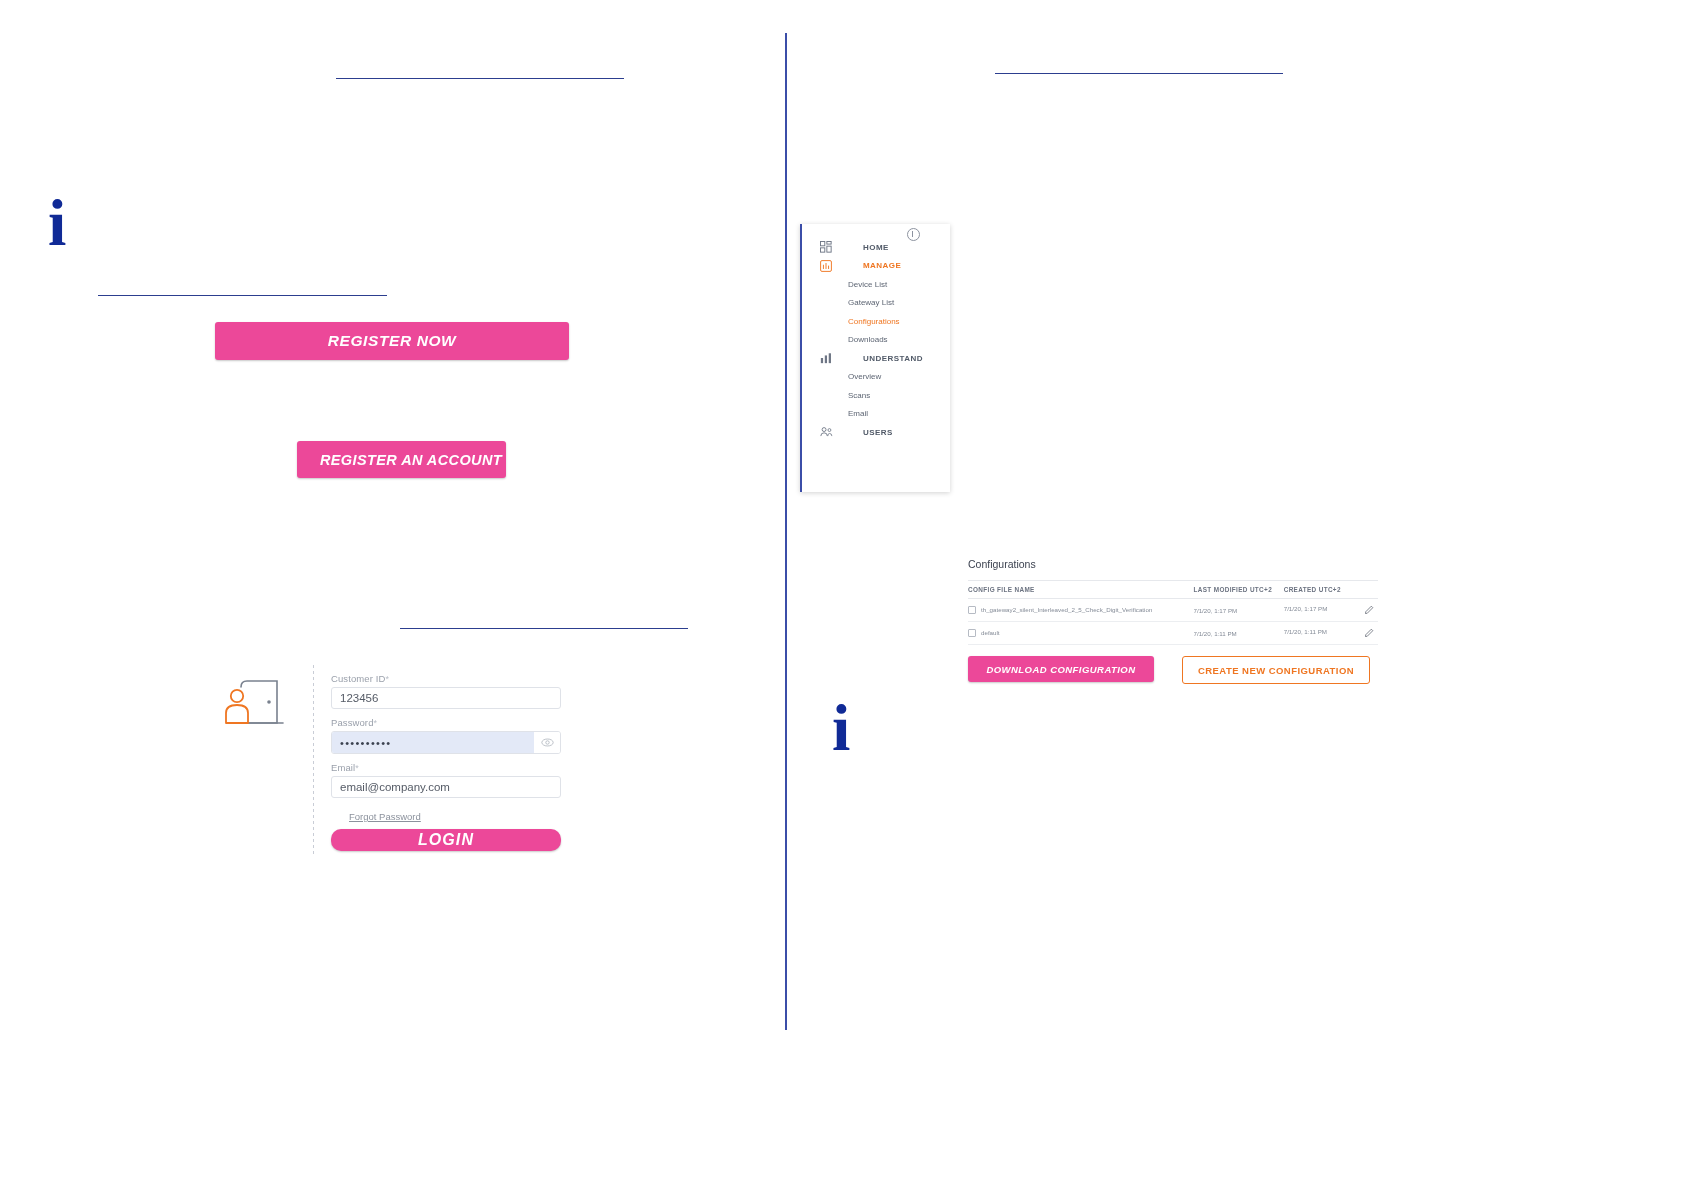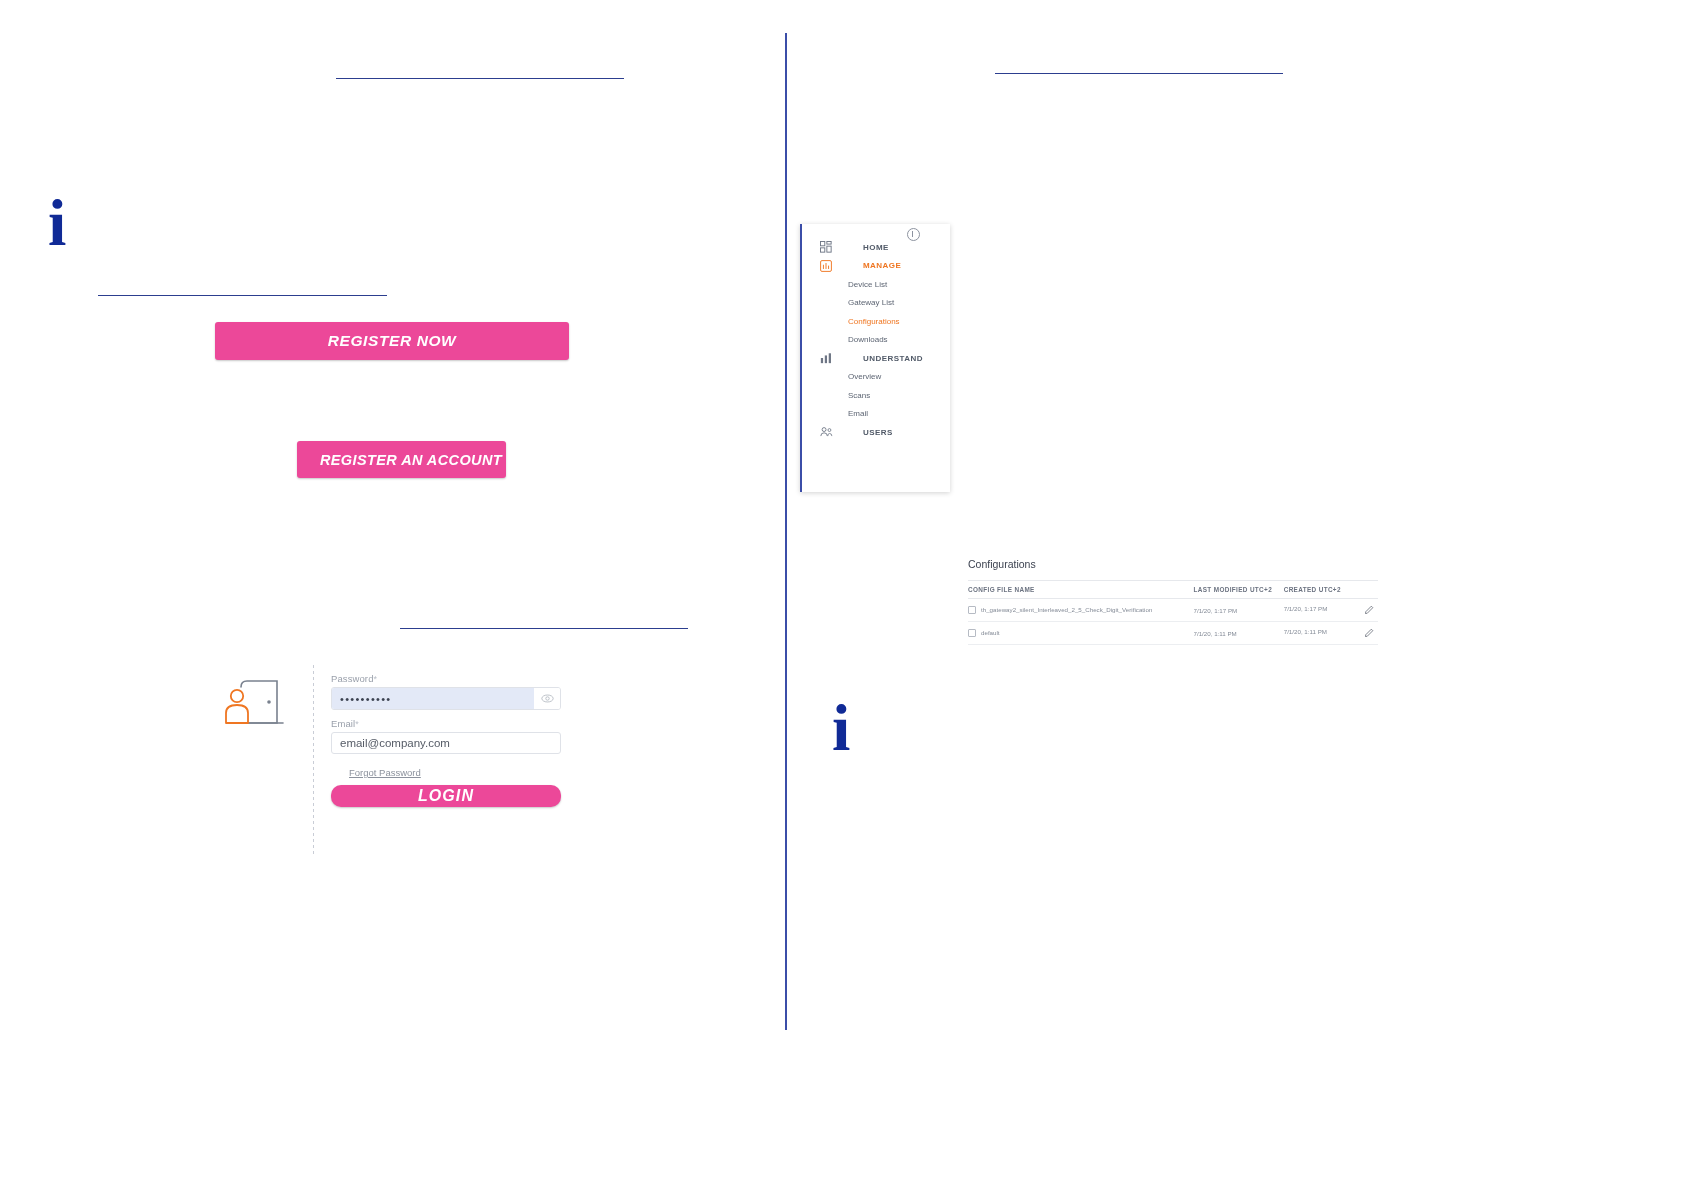--- a/index.html
+++ b/index.html
@@ -124,20 +124,26 @@
       <circle cx="48" cy="29" r="1.8" fill="#79818e"></circle>
       <circle cx="16" cy="23" r="6.2" fill="none" stroke="#ef7622" stroke-width="1.8"></circle>
       <path d="M5 50 L5 40 Q5 32 16 32 Q27 32 27 40 L27 50 Z" fill="none" stroke="#ef7622" stroke-width="1.8" stroke-linejoin="round"></path>
     </svg>
   </div>
 
   <div id="login-sep"></div>
 
   <div id="login-fields">
 
+    <div class="fl-group">
+      <div class="fl-label">
+        <span>Customer ID</span><span class="req">*</span>
+      </div>
+      <div class="fl-input">123456</div>
+    </div>
 
     <div class="fl-group">
       <div class="fl-label">
         <span>Password</span><span class="req">*</span>
       </div>
       <div id="pw-wrap">
         <div id="pw-input">••••••••••</div>
         <div id="pw-eye">
           <svg width="13" height="13" viewBox="0 0 16 16">
             <ellipse cx="8" cy="8" rx="7" ry="4.3" fill="none" stroke="#aeb4bd" stroke-width="1"></ellipse>
@@ -259,13 +265,17 @@
           <span class="pencil" style="float:right;margin-right:4px;">
             <svg width="9" height="9" viewBox="0 0 12 12">
               <path d="M1 9 L8.4 1.6 L10.4 3.6 L3 11 L0.6 11.4 Z" fill="none" stroke="#5b626e" stroke-width="1"></path>
             </svg>
           </span>
         </td>
       </tr>
     </tbody>
   </table>
 
+  <div id="config-actions">
+    <div class="btn-orange" id="btn-download-config">DOWNLOAD CONFIGURATION</div>
+    <div id="btn-create-config">CREATE NEW CONFIGURATION</div>
+  </div>
 </div>
 
 </body></html>

